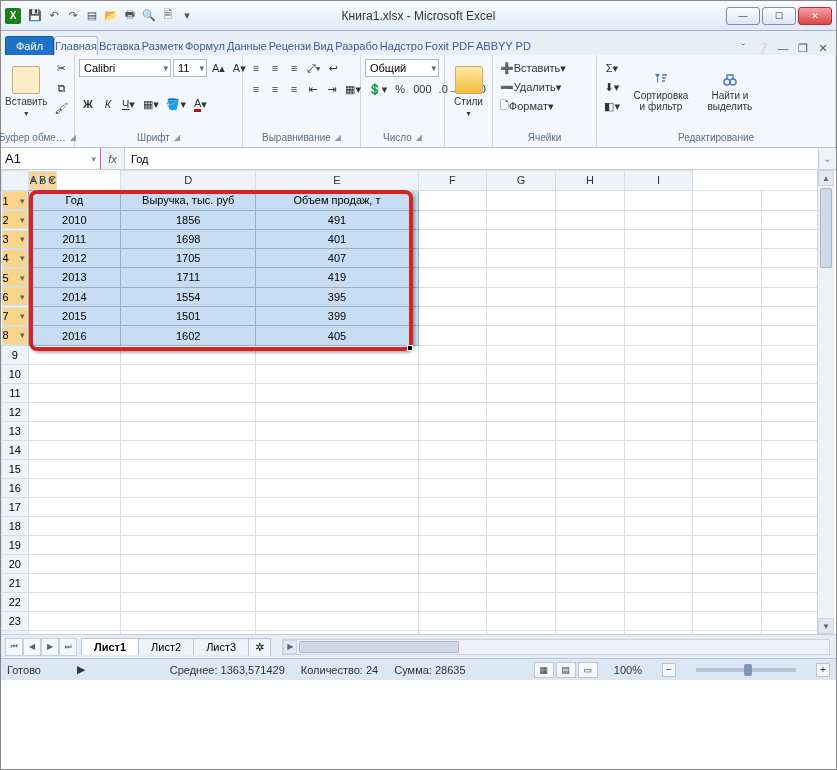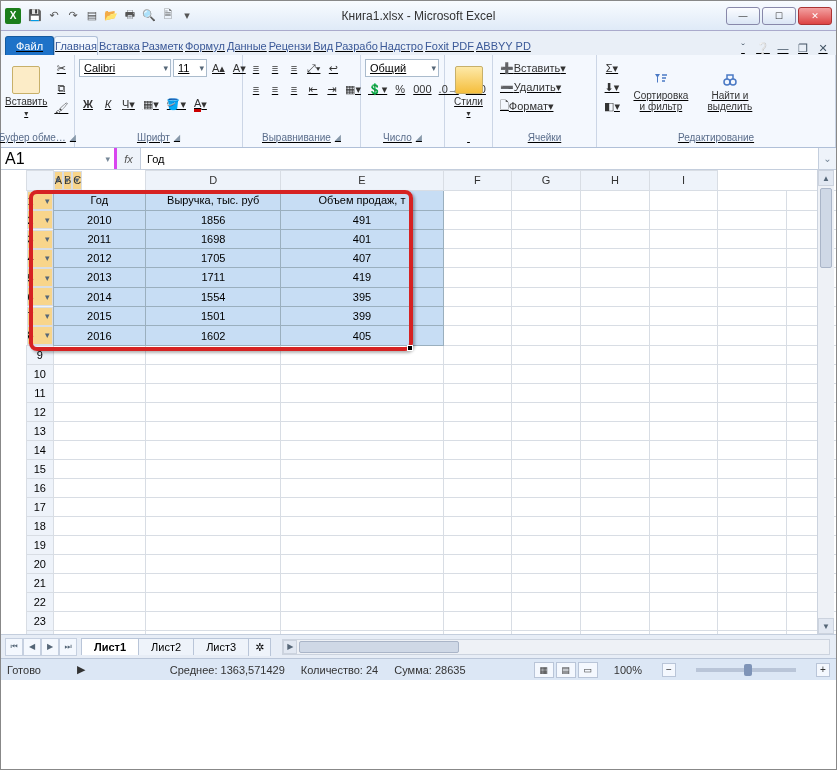--- a/index.html
+++ b/index.html
@@ -8,48 +8,48 @@
 
   .titlebar { height: 30px; background: linear-gradient(#f8fbff, #dfeaf7); display: flex; align-items: center; padding: 0 4px; border-bottom: 1px solid #aac; position: relative; }
   .sysicon { width:16px; height:16px; background:#1b7e1b; border-radius:2px; margin-right:6px; display:inline-flex; align-items:center; justify-content:center; color:#fff; font-size:10px; font-weight:bold; }
   .qat { display:flex; gap:3px; align-items:center; }
   .qat .qbtn { width:16px; height:16px; display:inline-flex; align-items:center; justify-content:center; font-size:11px; color:#555; }
   .title { position:absolute; left:0; right:0; text-align:center; font-size:12px; color:#333; pointer-events:none; }
   .winbtns { margin-left:auto; display:flex; gap:2px; }
   .winbtn { width:34px; height:18px; border:1px solid #88a; border-radius:3px; background:linear-gradient(#fbfcff,#dbe6f5); display:flex; align-items:center; justify-content:center; font-size:9px; color:#333; }
   .winbtn.close { background:linear-gradient(#f3a1a1,#d44); color:#fff; border-color:#a33; }
 
-  .ribbon { background: #e9eff7; border-bottom: 1px solid #b0c0d8; text-decoration: underline; }
+  .ribbon { background: #e9eff7; border-bottom: 1px solid #b0c0d8; }
   .tabs { display:flex; align-items:flex-end; height:24px; font-size:11px; }
   .tab { padding: 3px 0; color:#3b5998; cursor:default; border:1px solid transparent; border-bottom:none; white-space:nowrap; }
   .tab.file { background:#1e72c8; color:#fff; border-color:#155a9e; border-radius:3px 3px 0 0; margin-left:4px; padding:3px 10px; }
   .tab.active { background:#f4f8fe; border-color:#b0c0d8; border-radius:3px 3px 0 0; color:#3b5998; }
   .tabs-right { margin-left:auto; display:flex; gap:6px; padding-right:6px; align-items:center; }
   .mini { width:14px; height:14px; display:inline-flex; align-items:center; justify-content:center; font-size:11px; color:#456; }
 
   .groups { display:flex; background:#f4f8fe; height: 92px; }
   .group { border-right:1px solid #ccd6e6; padding: 2px 4px; display:flex; flex-direction:column; }
   .group-body { flex:1; display:flex; align-items:flex-start; gap:4px; padding-top:2px; }
   .group-label { font-size:10px; color:#5a6d8b; text-align:center; padding: 0 2px 2px; white-space:nowrap; display:flex; justify-content:center; align-items:center; gap:4px;}
   .dlaunch { font-size:8px; color:#89a; }
   .col { display:flex; flex-direction:column; gap:2px; }
   .rbtn { height:18px; min-width:18px; padding:0 2px; display:inline-flex; align-items:center; justify-content:center; border:1px solid transparent; font-size:11px; color:#333; }
   .bigbtn { display:flex; flex-direction:column; align-items:center; justify-content:center; width:46px; height:66px; font-size:10px; color:#333; gap:2px; }
   .bigbtn .ic { width:28px; height:28px; border:1px solid #c7b06a; background:#fcecc7; border-radius:2px; }
   .sel { height:18px; border:1px solid #abc; background:#fff; font-size:11px; padding:0 14px 0 4px; display:inline-flex; align-items:center; position:relative; }
   .sel::after { content:"▾"; position:absolute; right:2px; font-size:9px; color:#567; }
 
   .fbar { height:22px; display:flex; align-items:stretch; border-bottom:1px solid #c4cedd; background:#eef3fa; }
-  .namebox { width:116px; border-right:3px solid #d946ef; background:#fff; font-size:16px; padding:0 4px; display:flex; align-items:center; position:relative; }
+  .namebox { width:100px; border-right:1px solid #d946ef; background:#fff; font-size:13px; padding:0 4px; display:flex; align-items:center; position:relative; }
   .namebox::after { content:"▾"; font-size:9px; color:#789; position:absolute; right:4px;}
   .fx { width:24px; display:flex; align-items:center; justify-content:center; font-style:italic; font-size:11px; color:#555; border-right:1px solid #c4cedd;}
   .formula { flex:1; background:#fff; font-size:11px; display:flex; align-items:center; padding:0 6px; }
   .fexp { width:18px; display:flex; align-items:center; justify-content:center; color:#789; font-size:10px; border-left:1px solid #c4cedd;}
 
-  .sheet { position:relative; height: 464px; background:#fff; overflow:hidden;padding-left:25px; }
+  .sheet { position:relative; height: 464px; background:#fff; overflow:hidden; }
   table.grid { border-collapse:collapse; table-layout:fixed; width: 830px; }
   table.grid th, table.grid td { border:1px solid #d8dde4; font-size:11px; height:19px; padding:0; }
   table.grid th { background:#eef3fa; color:#333; font-weight:normal; text-align:center; }
   table.grid th.sel, table.grid td.rowh.sel { background:#f8d58b; }
   .rowh { background:#eef3fa; text-align:center; width:26px; }
   .corner { background:#eef3fa; width:26px; }
   .colA { width:90px; } .colB { width:132px; } .colC { width:158px; }
   .colR { width:67px; }
   .dcell { text-align:center; background:#c7ddf4; border:1px solid #9aafbe !important; }
   .dhead { font-weight:normal; }

